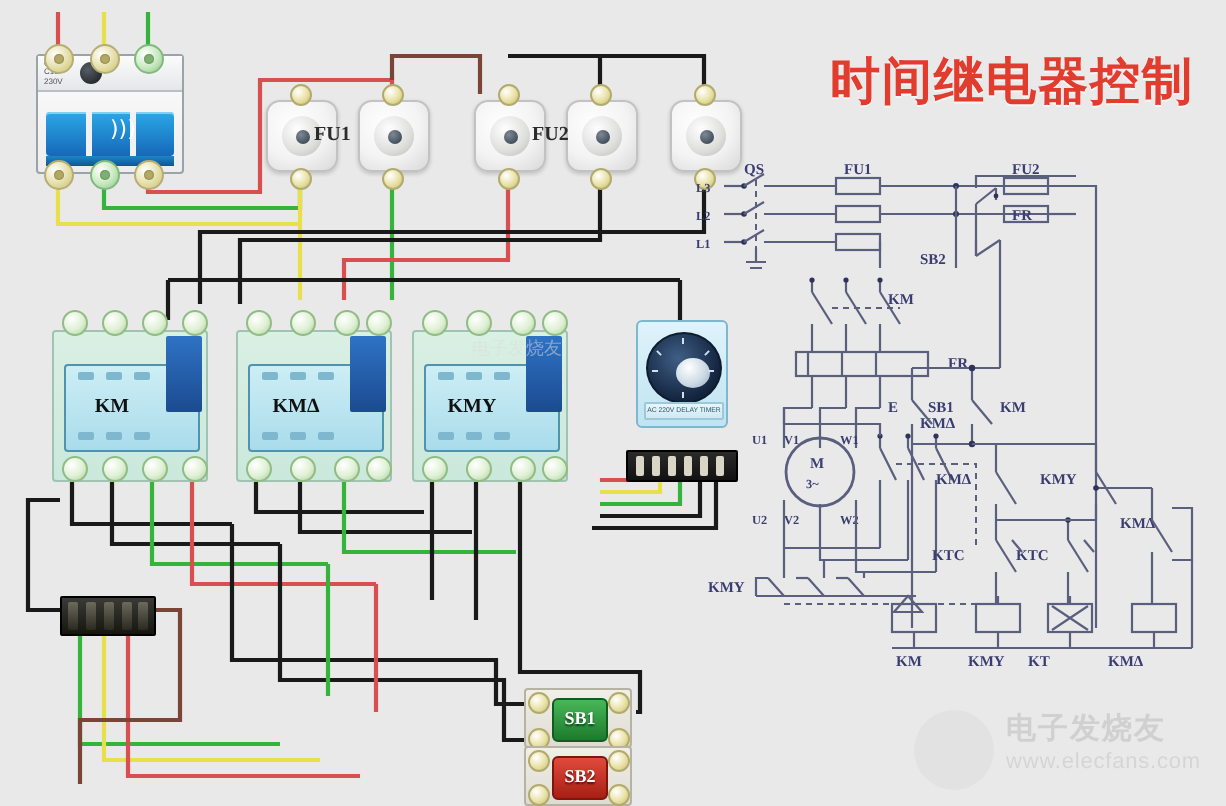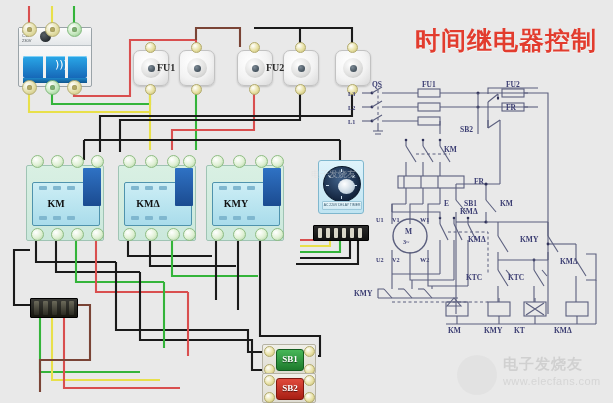--- a/index.html
+++ b/index.html
@@ -111,21 +111,21 @@
   
   #schem{position:absolute;left:348px;top:84px;width:265px;height:250px;}
   .sline{stroke:#5b5f7e;stroke-width:1.1;fill:none;}
   .sline2{stroke:#5b5f7e;stroke-width:1.4;fill:none;}
   .sdash{stroke:#5b5f7e;stroke-width:1;fill:none;stroke-dasharray:3 2.5;}
   .sfill{fill:none;stroke:#5b5f7e;stroke-width:1.1;}
   .sdot{fill:#30325a;}
   .slbl{font-family:"Liberation Serif",serif;font-weight:bold;font-size:7.5px;fill:#3b3d72;}
   .slbl-s{font-family:"Liberation Serif",serif;font-weight:bold;font-size:6.2px;fill:#3b3d72;}
   
-  .wm{position:absolute;opacity:.5;text-align:right;}
+  .wm{position:absolute;opacity:.5;}
   #wm-main{right:6px;bottom:4px;width:152px;height:46px;}
   .wm-cn{position:absolute;left:48px;top:2px;font-family:"DejaVu Sans",sans-serif;
     font-size:15px;color:#b9b9b9;font-weight:bold;letter-spacing:1px;}
   .wm-url{position:absolute;left:48px;top:22px;font-family:"Liberation Sans",sans-serif;
     font-size:11px;color:#c2c2c2;letter-spacing:.4px;}
   .wm-logo{position:absolute;left:2px;top:2px;width:40px;height:40px;border-radius:50%;
     background:#dcdcdc;}
   #wm-center{left:236px;top:168px;width:120px;height:40px;
     font-family:"DejaVu Sans",sans-serif;font-size:9px;color:#dcdcdc;}
 </style>

